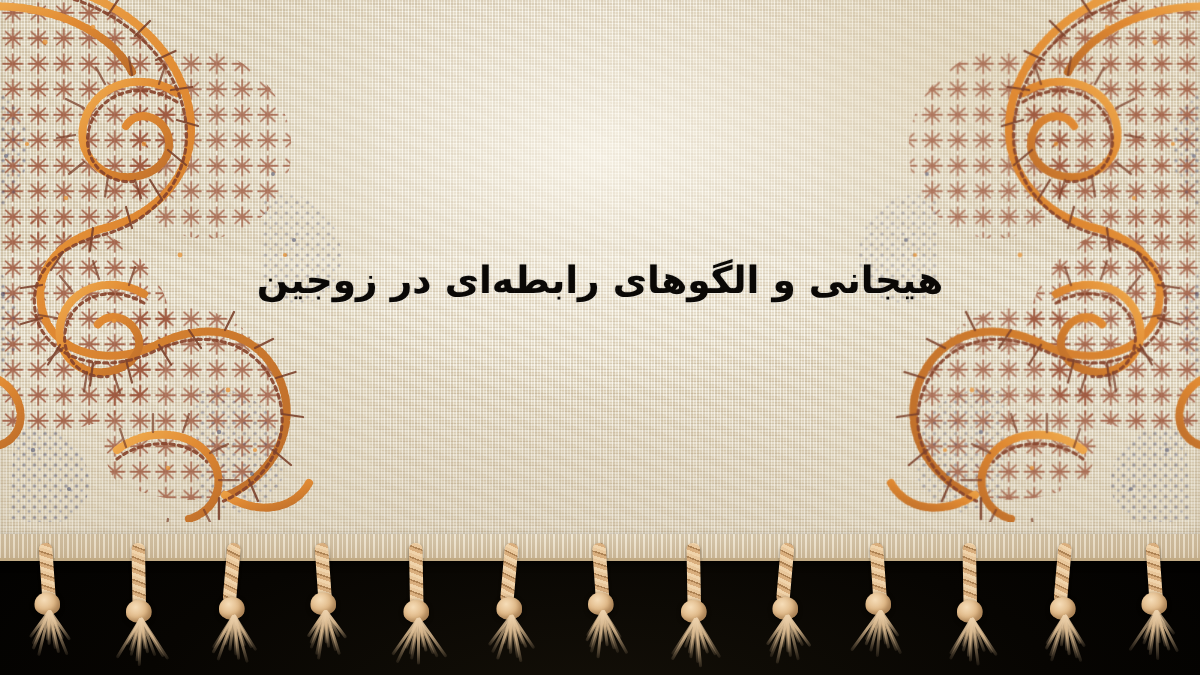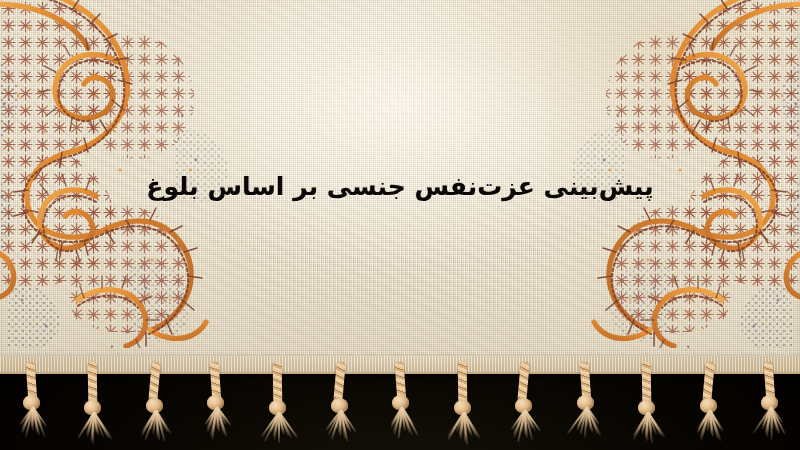--- a/index.html
+++ b/index.html
@@ -512,21 +512,21 @@
           <circle cx="168" cy="316" r="1.4"></circle>
             <circle cx="196" cy="160" r="1.4"></circle>
           <circle cx="182" cy="116" r="1.3"></circle>
         </g>
         <rect x="0" y="0" width="250" height="348" fill="#e7dcc6" opacity=".12"></rect>
       </g>
     </svg>
   </div>
 
   <div class="title-block">
-    <div class="title-line">پیش‌بینی عزت‌نفس جنسی بر اساس بلوغ</div>
+    <div class="title-line">هیجانی و الگوهای رابطه‌ای در زوجین</div>
   </div>
 
   <div class="fringe">
       <div class="tassel v1">
         <div class="cord"></div>
         <div class="knot"></div>
         <div class="skirt">
           <i style="transform: rotate(-36.8deg); height: 20px; opacity: 0.65;"></i>
           <i style="transform: rotate(-27.2deg); height: 31px; opacity: 0.79;"></i>
           <i style="transform: rotate(-17.6deg); height: 28px; opacity: 0.93;"></i>

